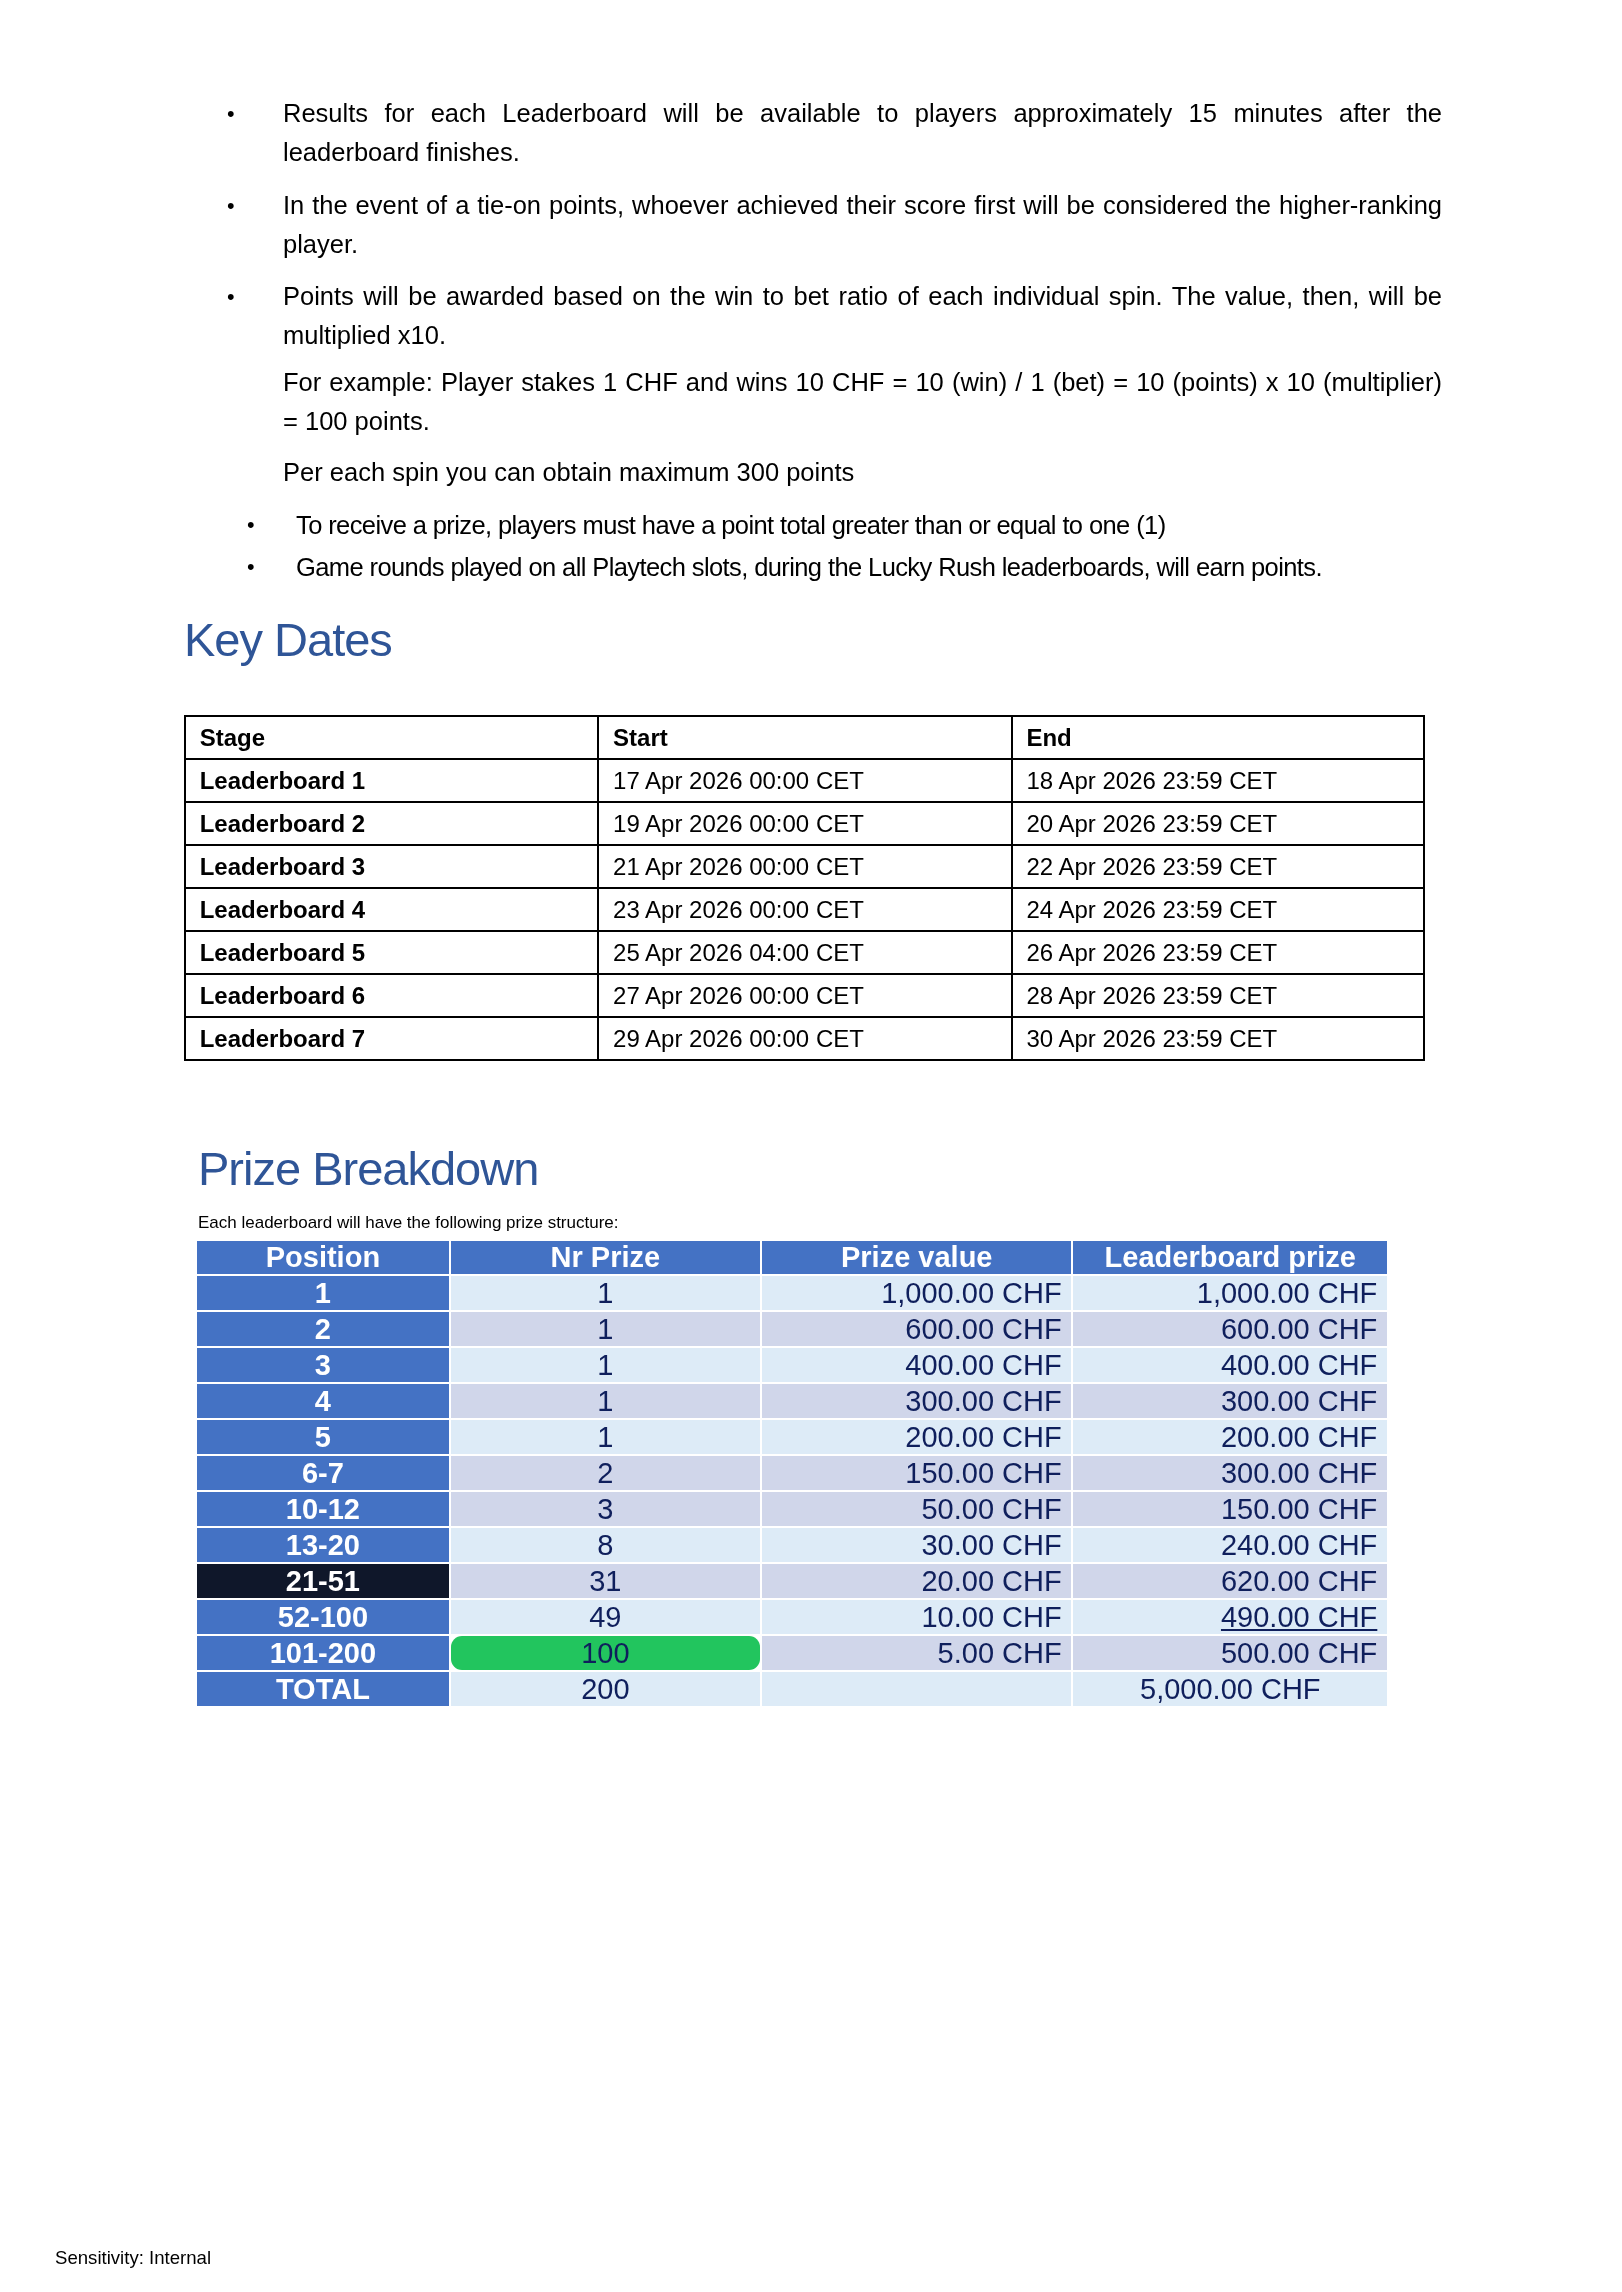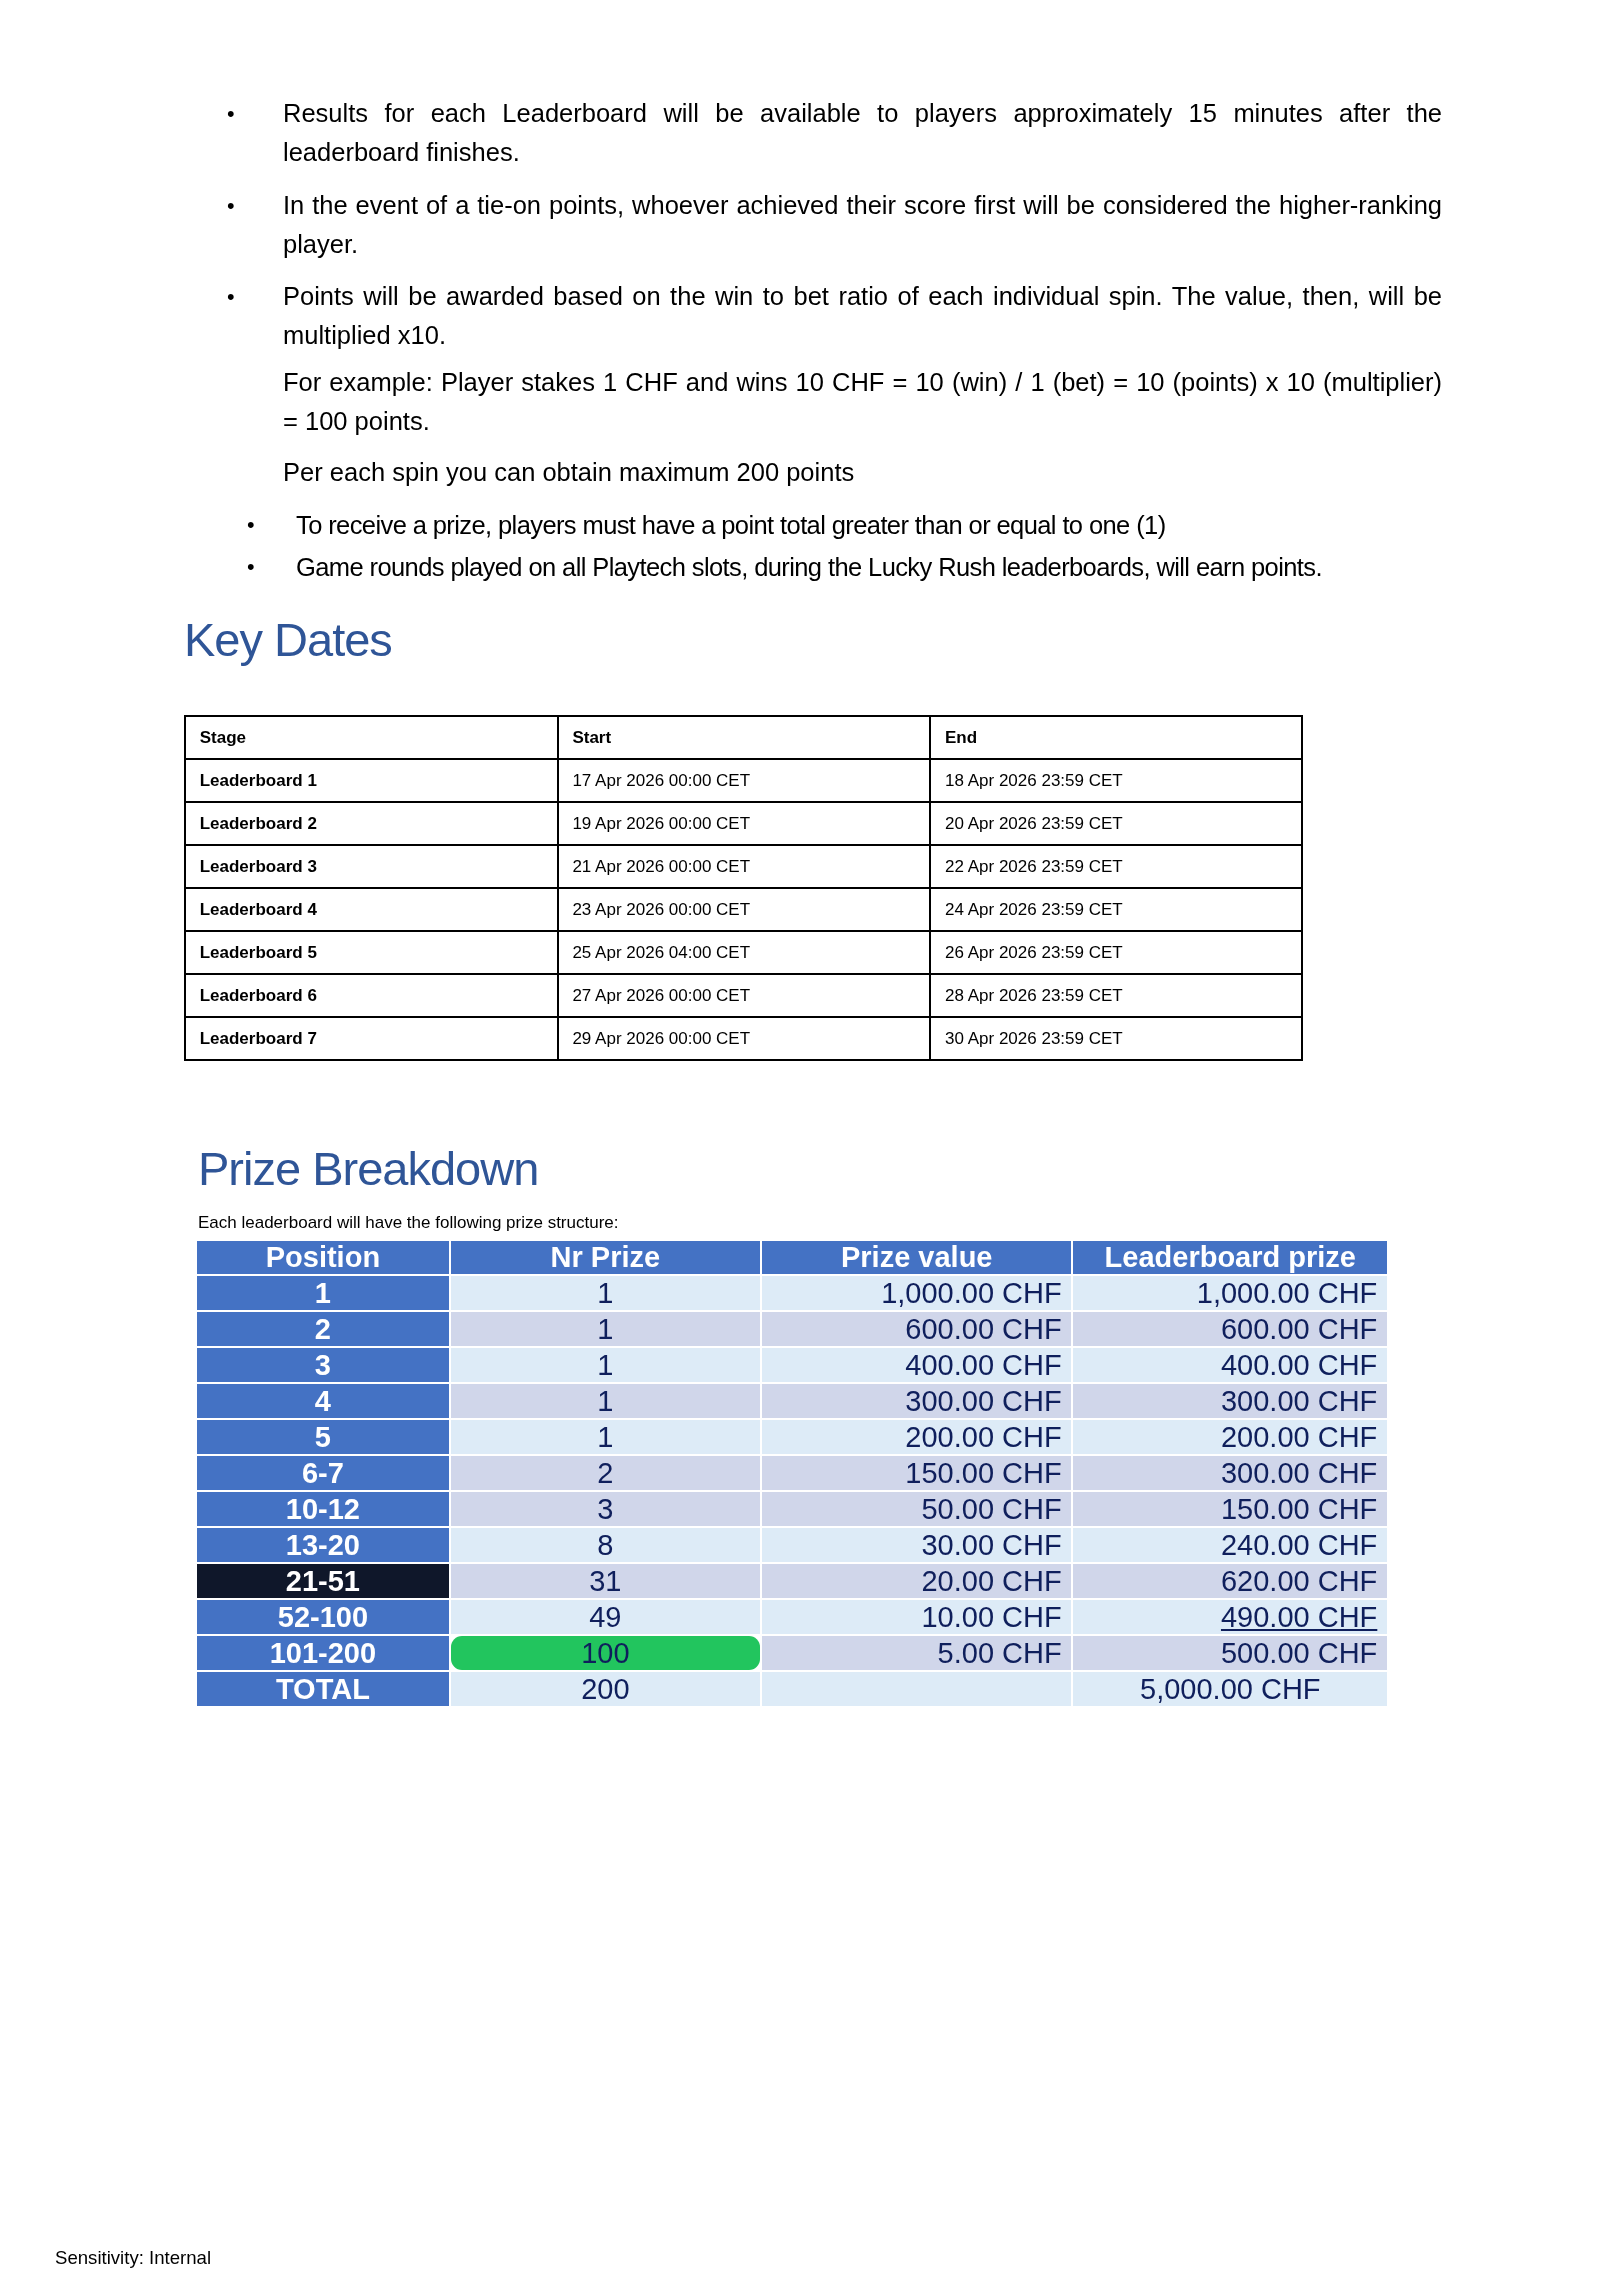--- a/index.html
+++ b/index.html
@@ -17,21 +17,21 @@
 
   .bullet-list2 { position: absolute; left: 247px; top: 504px; width: 1196px; margin: 0; padding: 0; list-style: none; }
   .bullet-list2 li { position: relative; padding-left: 49px; line-height: 42px; font-size: 25.5px; letter-spacing: -0.6px; }
   .bullet-list2 li .bullet { position: absolute; left: 0; top: 0; font-size: 21.6px; }
 
   .heading { position: absolute; color: #2F5597; font-family: "Liberation Sans", "DejaVu Sans", sans-serif; font-weight: normal; margin: 0; letter-spacing: -1px; }
   .h-key-dates { left: 184px; top: 612px; font-size: 47px; }
   .h-prize { left: 198px; top: 1141px; font-size: 47px; }
 
   
-  .dates-table { position: absolute; left: 184px; top: 715px; width: 1119px; border-collapse: collapse; font-size: 17px; }
+  .dates-table { position: absolute; left: 184px; top: 715px; width: 1241px; border-collapse: collapse; font-size: 24px; }
   .dates-table td, .dates-table th { border: 2.9px solid #000; height: 37px; padding: 2px 13.7px; text-align: left; font-weight: normal; }
   .dates-table th { font-weight: bold; }
   .dates-table td.stage { font-weight: bold; }
   .dates-table col.c1 { width: 373px; } .dates-table col.c2 { width: 373px; } .dates-table col.c3 { width: 372px; }
 
   .intro { position: absolute; left: 198px; top: 1206px; font-size: 17px; line-height: 33px; }
 
   
   .prize-table { position: absolute; left: 198px; top: 1242px; width: 1194px; border-collapse: separate; border-spacing: 2.9px; margin-left: -2.9px; margin-top: -2.9px; font-size: 29px; }
   .prize-table th { background: #4472C4; color: #ffffff; font-weight: bold; height: 32px; padding: 0 5.9px; text-align: center; }
@@ -56,21 +56,21 @@
       <span>Results for each Leaderboard will be available to players approximately 15 minutes after the leaderboard finishes.</span>
     </li>
     <li>
       <span class="bullet">•</span>
       <span>In the event of a tie-on points, whoever achieved their score first will be considered the higher-ranking player.</span>
     </li>
     <li>
       <span class="bullet">•</span>
       <span>Points will be awarded based on the win to bet ratio of each individual spin. The value, then, will be multiplied x10.</span>
       <p class="sub-para">For example: Player stakes 1 CHF and wins 10 CHF = 10 (win) / 1 (bet) = 10 (points) x 10 (multiplier) = 100 points.</p>
-      <p class="sub-para">Per each spin you can obtain maximum 200 points</p>
+      <p class="sub-para">Per each spin you can obtain maximum 300 points</p>
     </li>
   </ul>
 
   <ul class="bullet-list2">
     <li>
       <span class="bullet">•</span>
       <span>To receive a prize, players must have a point total greater than or equal to one (1)</span>
     </li>
     <li>
       <span class="bullet">•</span>

